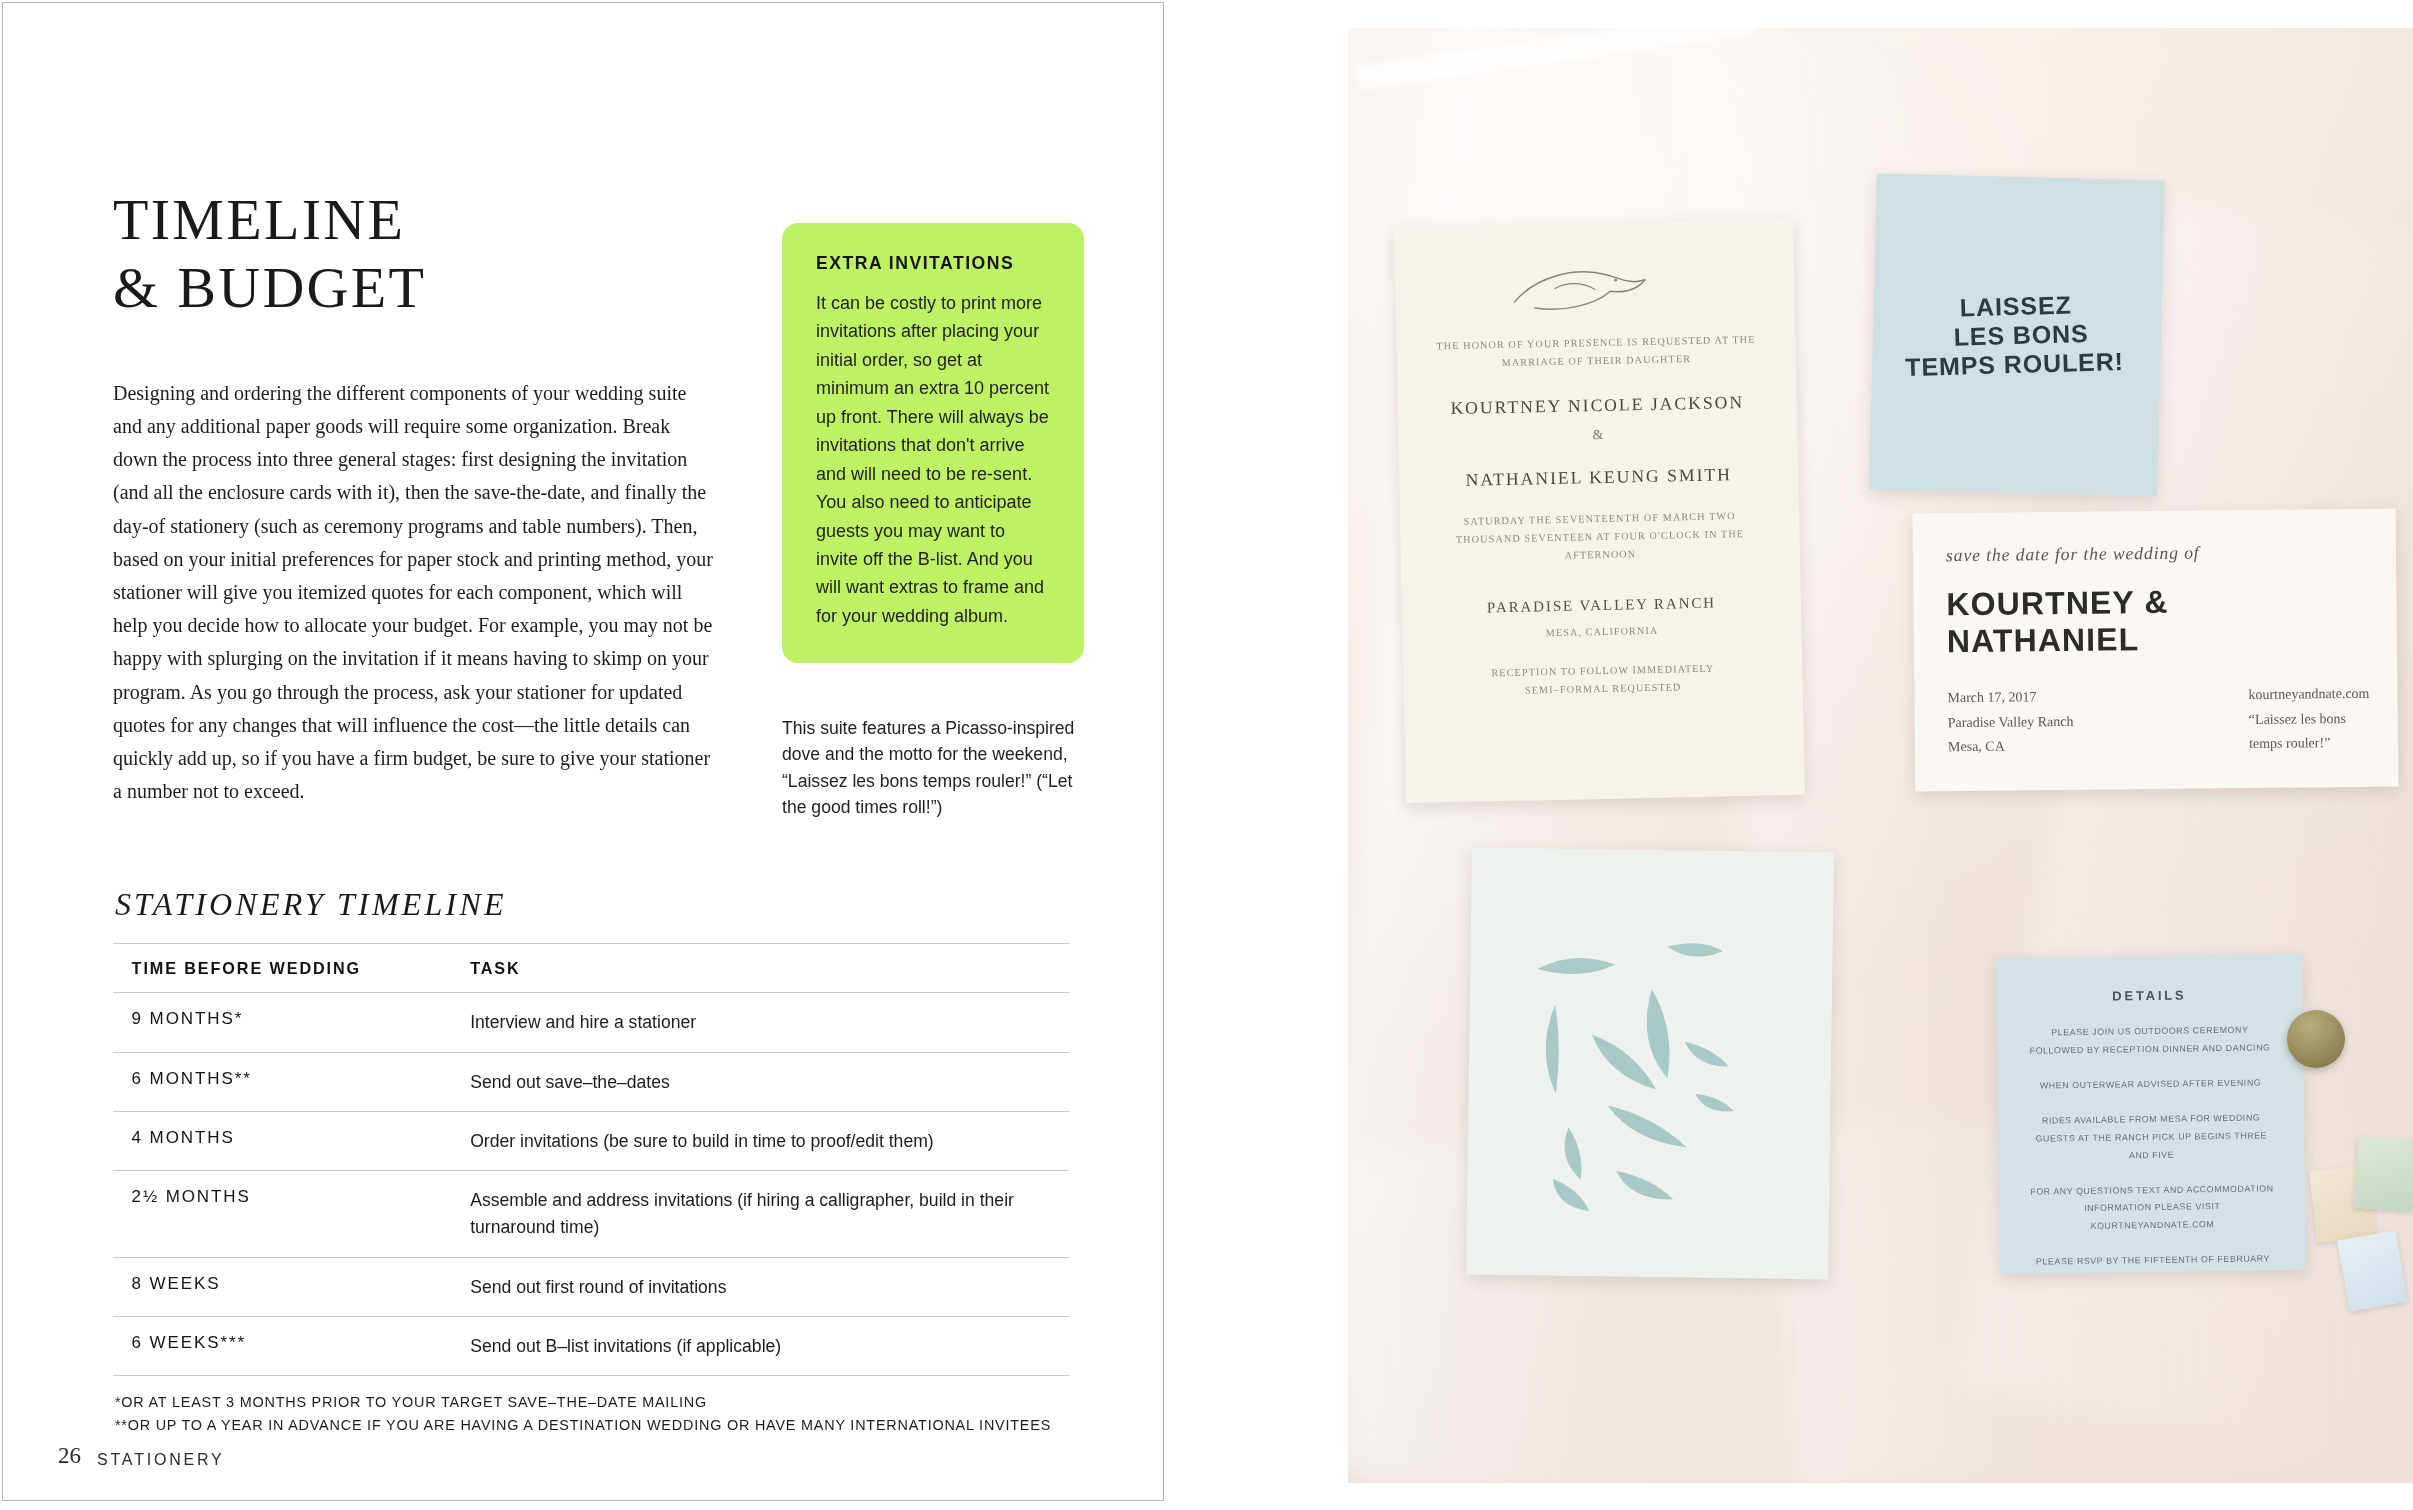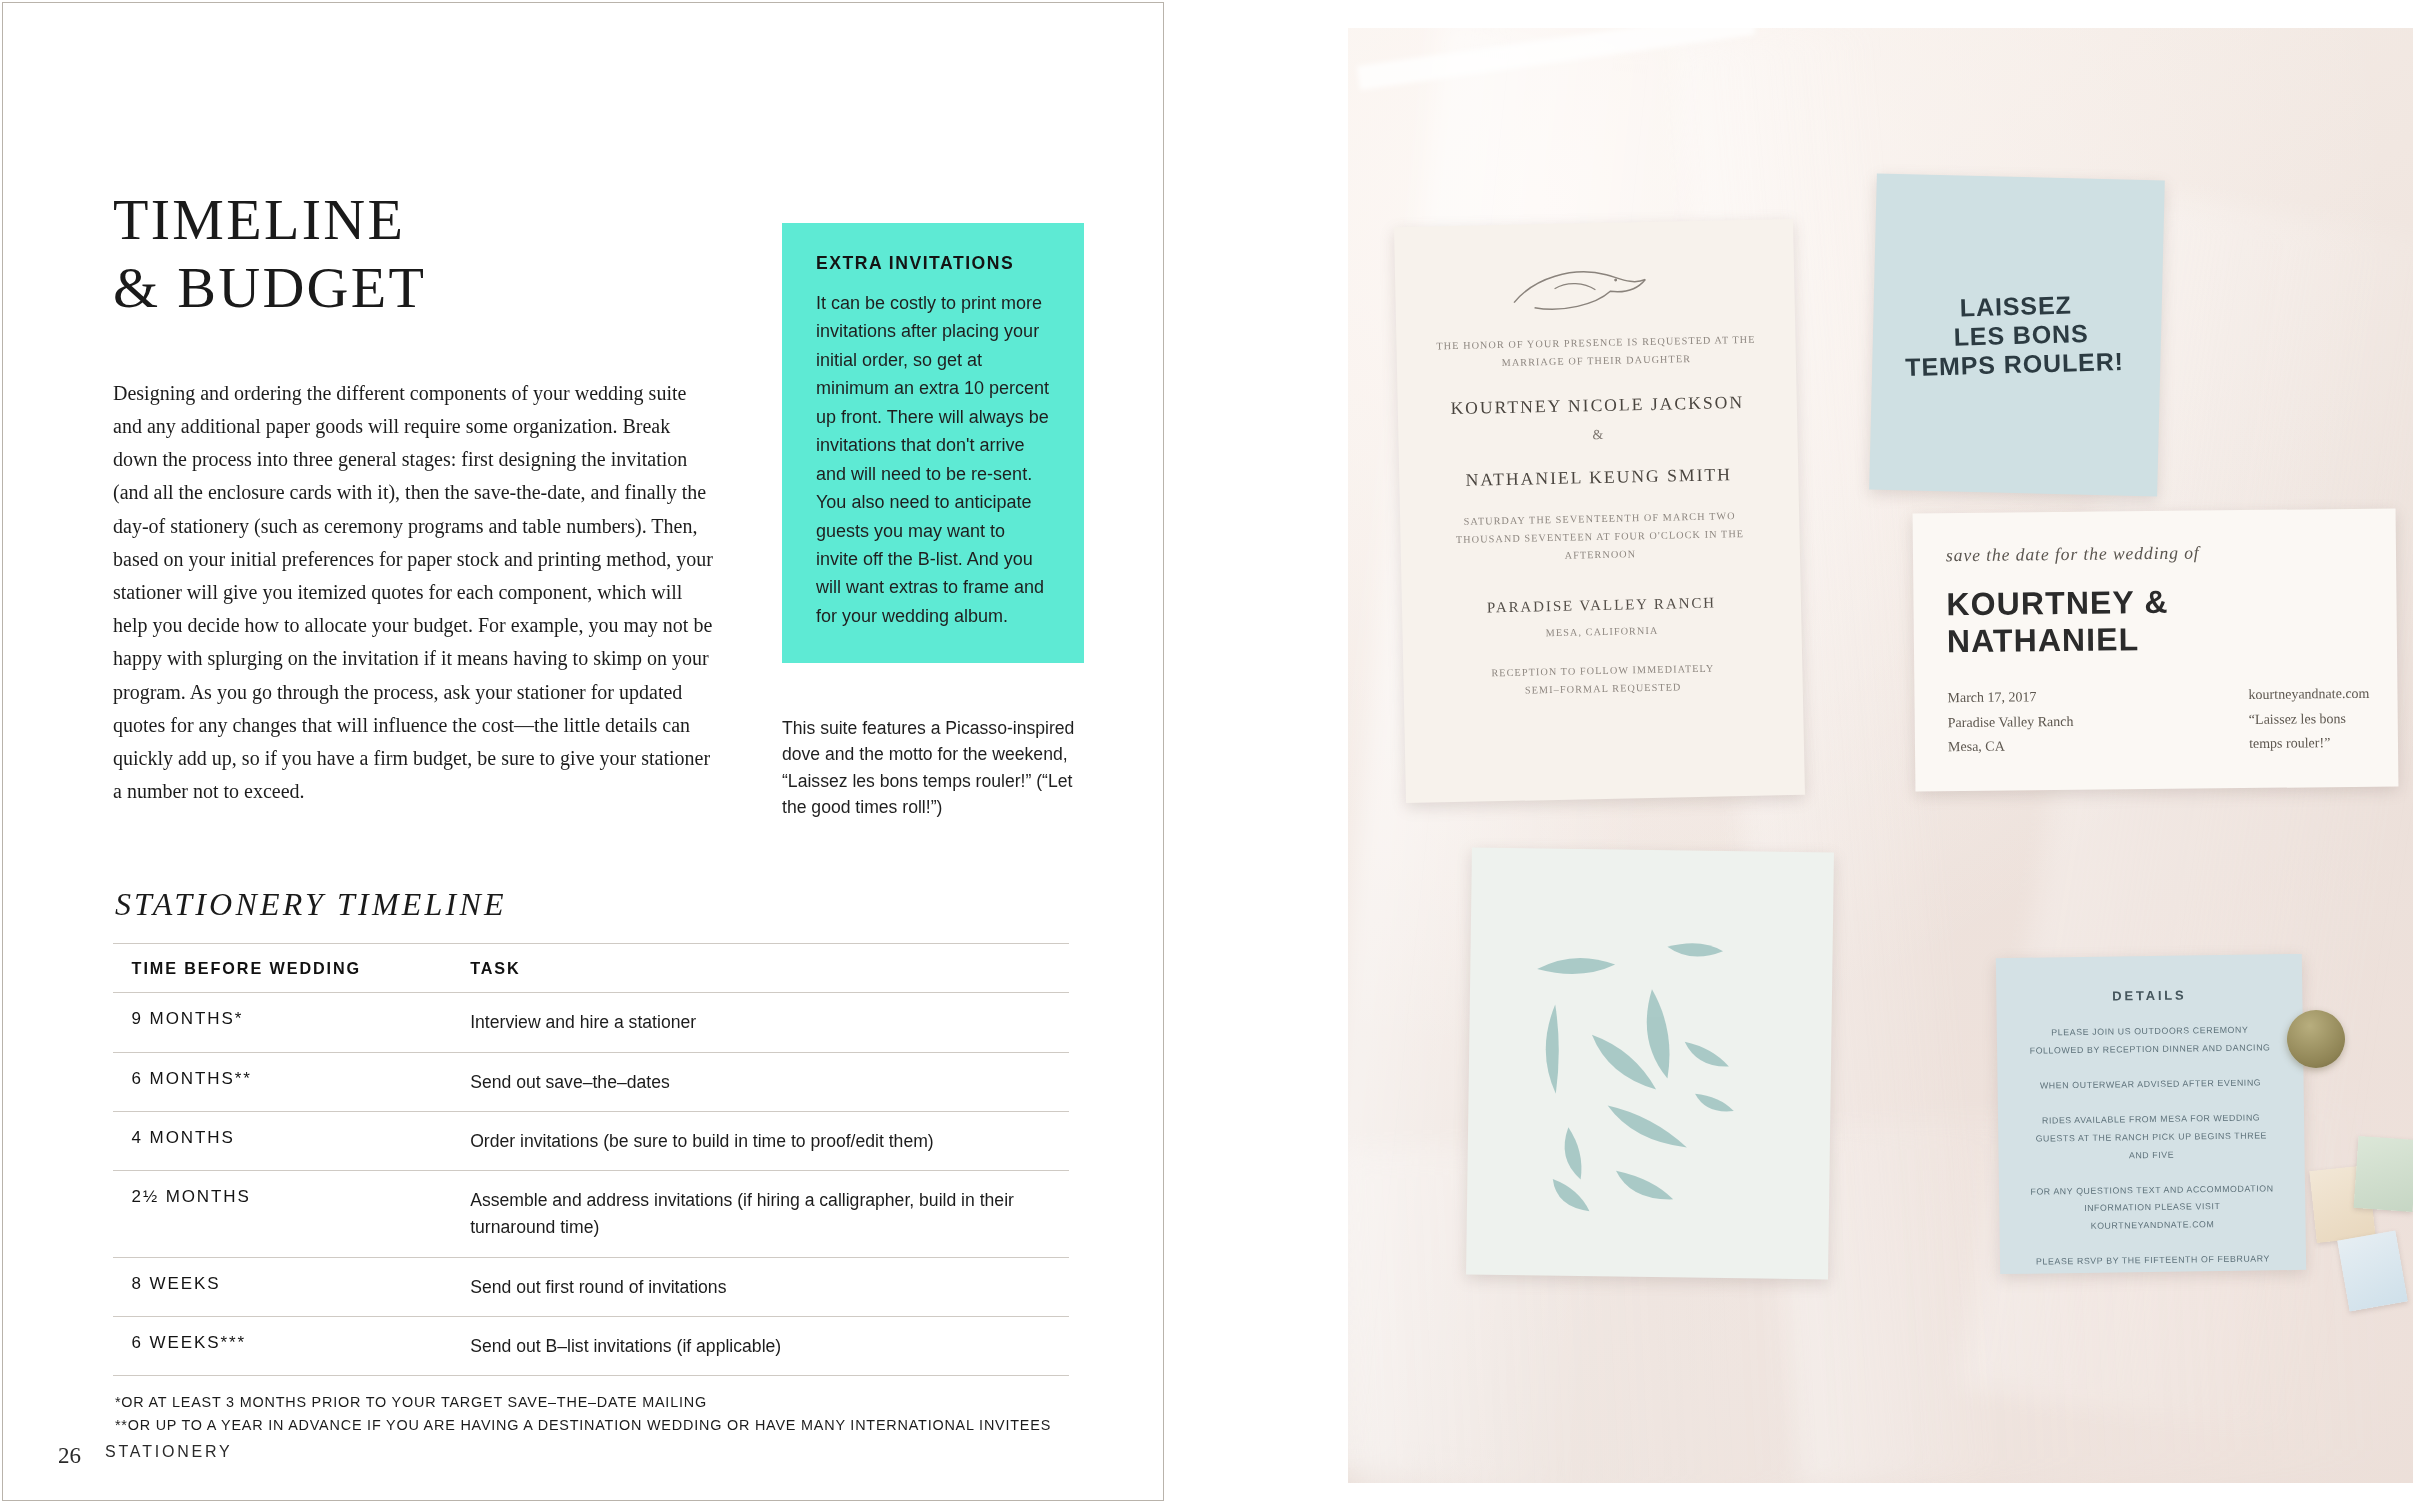--- a/index.html
+++ b/index.html
@@ -66,23 +66,24 @@
     width: 603px;
     margin-top: 54px;
   }
 
   
   .callout {
     position: absolute;
     left: 782px;
     top: 223px;
     width: 302px;
-    background: #5eead4;
+    background: #bef264;
     box-sizing: border-box;
     padding: 30px 32px 33px 34px;
+    border-radius: 16px;
   }
   .callout h3 {
     margin: 0 0 15px 0;
     font-size: 17.6px;
     letter-spacing: 1.5px;
     font-weight: 700;
     color: #141414;
     font-family: "Liberation Sans", sans-serif;
   }
   .callout p {
@@ -160,22 +161,22 @@
     letter-spacing: 0.8px;
     line-height: 1.55;
     color: #1c1c1c;
   }
 
   .folio {
     position: absolute;
     left: 58px;
     bottom: 41px;
     display: flex;
-    align-items: flex-start;
-    gap: 24px;
+    align-items: flex-end;
+    gap: 16px;
   }
   .folio .num {
     font-family: "Liberation Serif", serif;
     font-size: 23px;
     color: #2a2a2a;
   }
   .folio .sec {
     font-size: 16px;
     letter-spacing: 2.8px;
     color: #2a2a2a;

